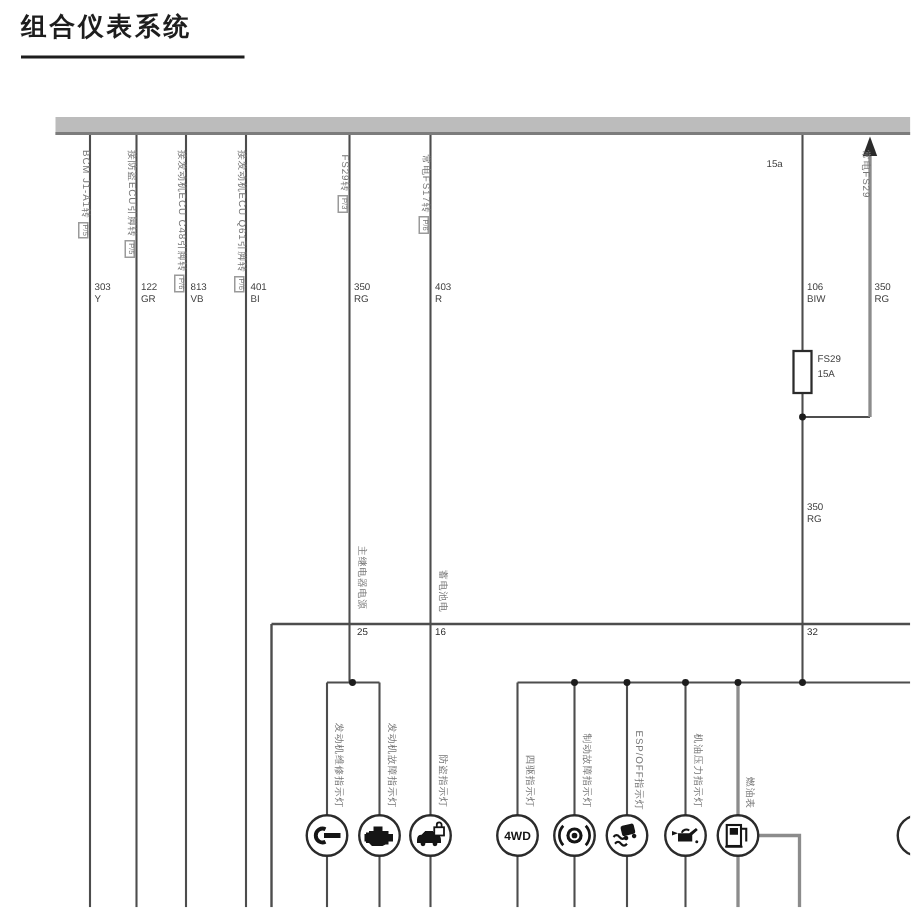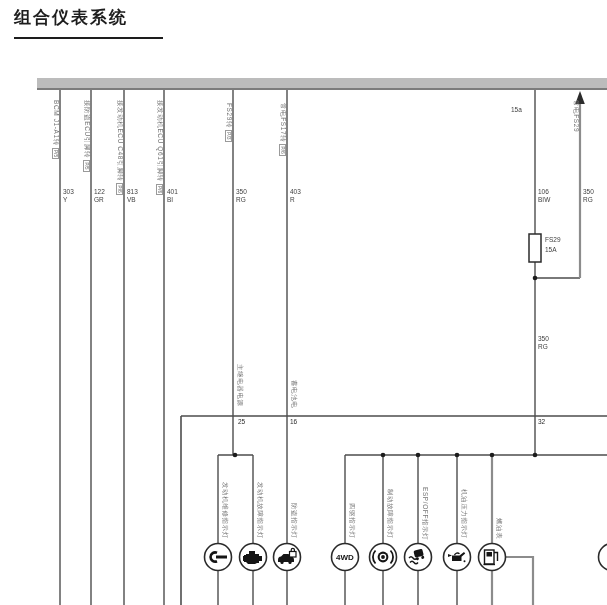--- a/index.html
+++ b/index.html
@@ -1,17 +1,17 @@
 <!DOCTYPE html>
 <html><head>
 <meta charset="utf-8">
 <style>
   html,body{margin:0;padding:0;background:#fff;}
   .canvas{position:relative;width:607px;height:605px;background:#ffffff;
-          font-family:"Liberation Sans","DejaVu Sans",sans-serif;overflow:hidden;border-radius:18px;}
+          font-family:"Liberation Sans","DejaVu Sans",sans-serif;overflow:hidden;}
   .title{position:absolute;left:14px;top:6px;font-size:17px;font-weight:bold;
          color:#1d1d1d;letter-spacing:2px;}
   .title-underline{position:absolute;left:14px;top:37px;width:149px;height:2px;background:#1d1d1d;}
   .busbar{position:absolute;left:37px;top:78px;width:570px;height:10px;
           background:#bcbcbc;border-bottom:2px solid #7c7c7c;}
   .lbl{position:absolute;font-size:6.5px;line-height:1.2;color:#3f3f3f;white-space:nowrap;}
   .code{white-space:pre-line;}
   .pin{font-size:6.5px;color:#2b2b2b;}
   .vlabel{position:absolute;transform-origin:0 0;transform:rotate(90deg);
           font-size:6.5px;color:#767676;white-space:nowrap;letter-spacing:0.6px;line-height:1;}

